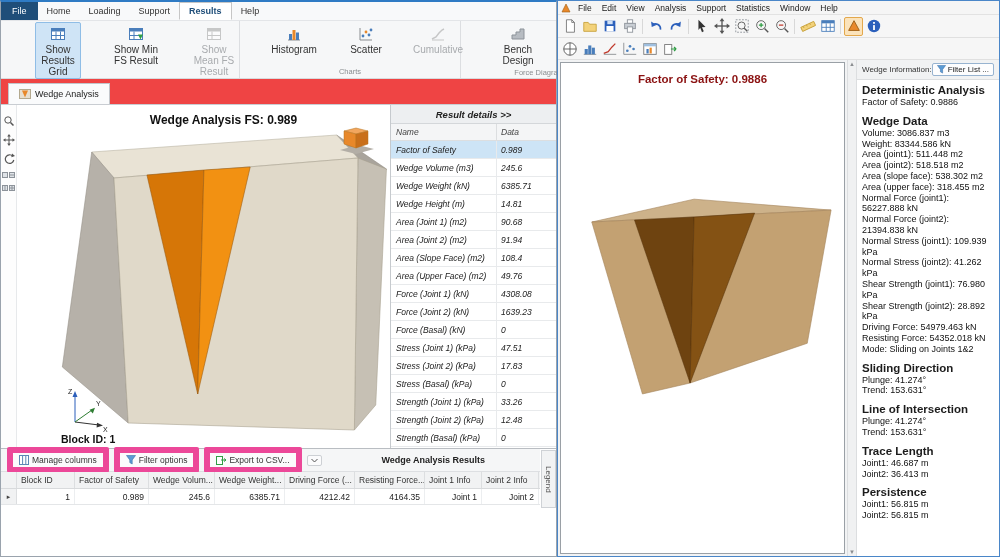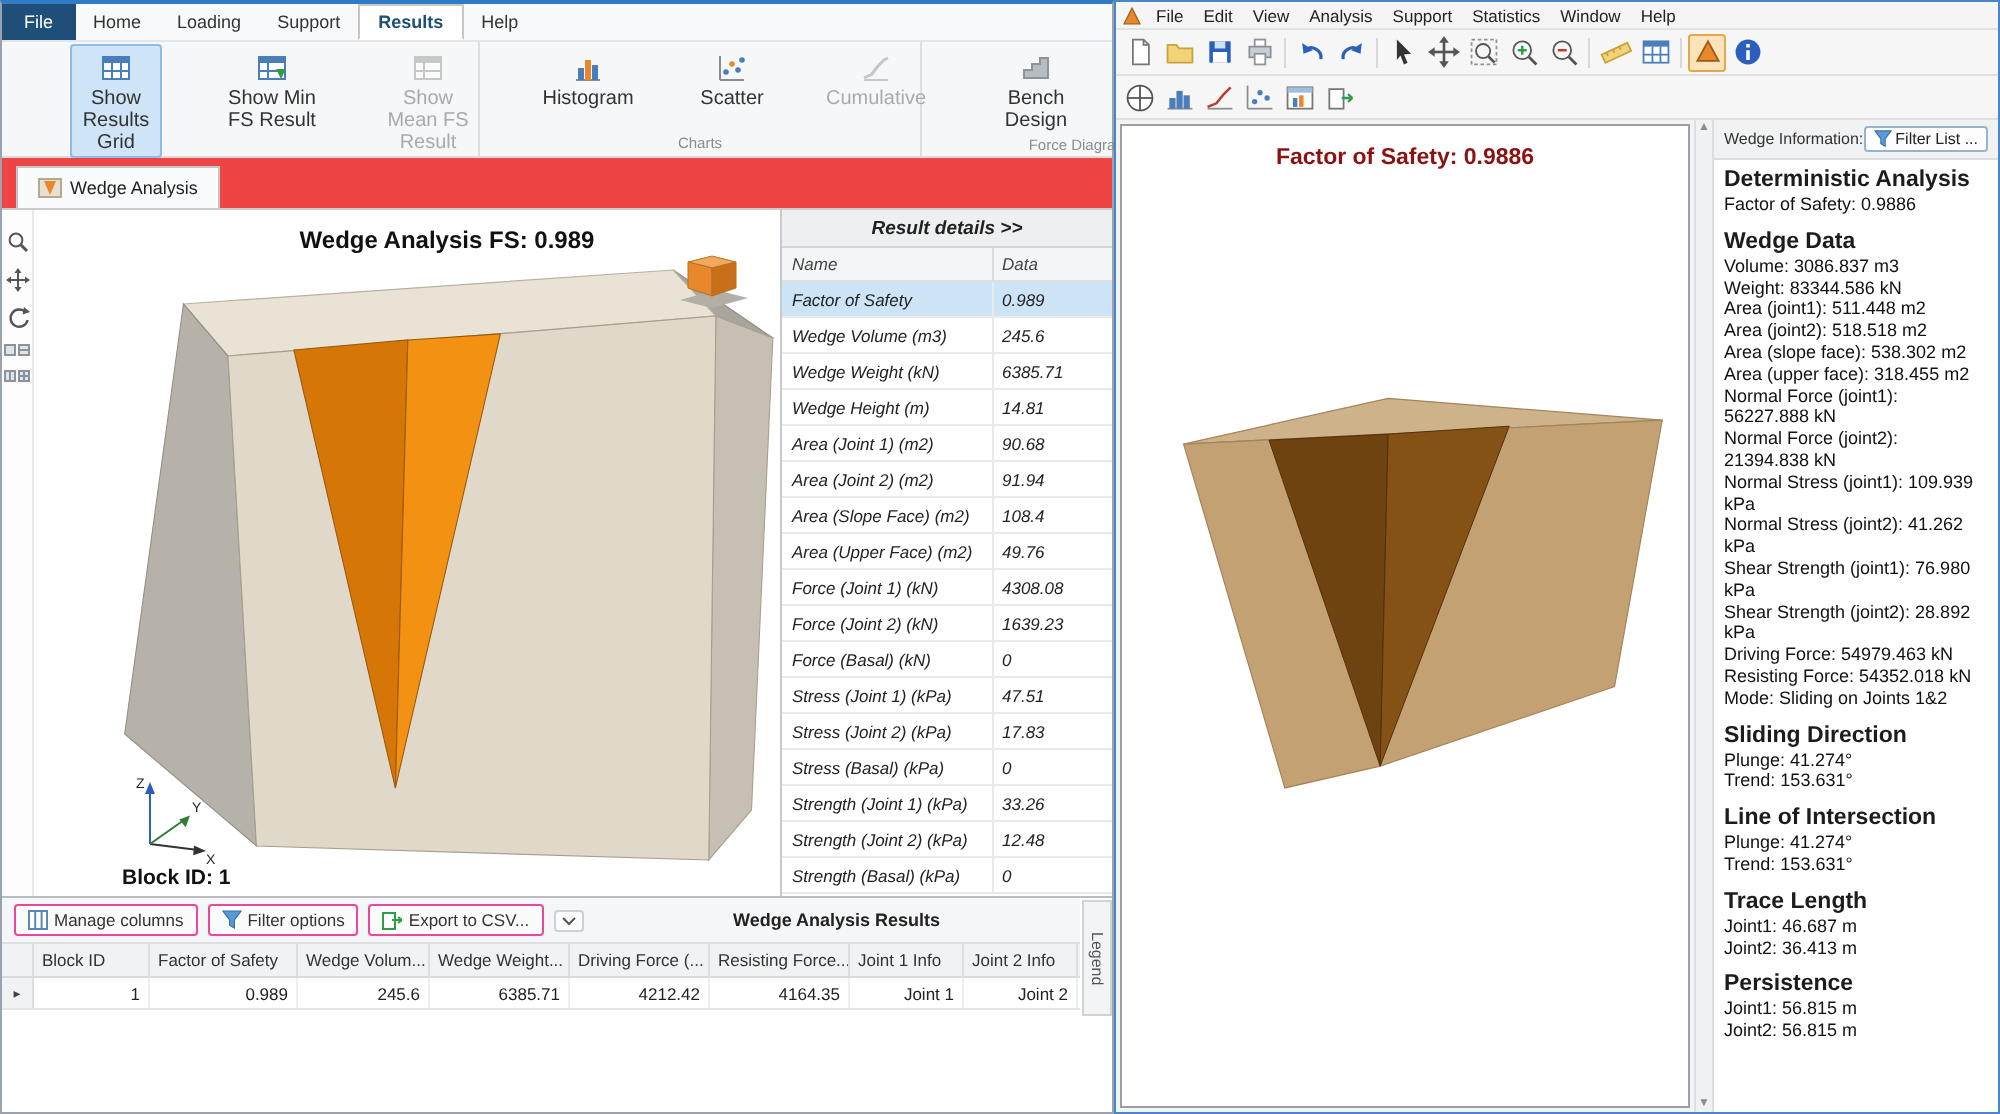--- a/index.html
+++ b/index.html
@@ -39,21 +39,21 @@
   .dcols{display:flex;height:17px;background:#f4f5f6;border-bottom:1px solid #dcdee0;font-size:8.5px;color:#444;align-items:center;gap:28px;}
   .dcol1{flex:1;padding-left:5px;}
   .dcol2{width:60px;border-left:1px solid #dcdee0;padding-left:4px;align-self:stretch;display:flex;align-items:center;}
   .dbody{flex:1;overflow:hidden;}
   .drow{display:flex;height:18px;border-bottom:1px solid #e8eaec;font-size:8.5px;color:#222;align-items:center;}
   .dbody > div:first-of-type{background:#cde4f6;}
   .dname{flex:1;padding-left:5px;}
   .dval{width:60px;border-left:1px solid #e8eaec;padding-left:4px;align-self:stretch;display:flex;align-items:center;}
   .lbottom{flex:1;border-top:1px solid #b9bdc2;position:relative;display:flex;flex-direction:column;background:#fff;padding-right:16px;}
   .btoolbar{height:23px;background:#f5f6f7;border-bottom:1px solid #dddfe2;display:flex;align-items:center;gap:5px;padding-left:6px;font-size:8.5px;}
-  .bbtn{display:flex;align-items:center;gap:3px;border:1px solid #ec4899;background:#fbfbfc;padding:2px 6px;border-radius:2px;color:#333;}
+  .bbtn{display:flex;align-items:center;gap:3px;border:6px solid #ec4899;background:#fbfbfc;padding:2px 6px;border-radius:2px;color:#333;}
   .bchev{border:1px solid #cdd0d4;background:#fbfbfc;padding:2px 3px;border-radius:2px;display:flex;align-items:center;}
   .btitle{flex:1;text-align:center;font-weight:bold;font-size:9px;color:#222;}
   .ghead{display:flex;height:17px;background:#f1f2f3;border-bottom:1px solid #d8dadc;font-size:8.5px;color:#333;}
   .ghead .gc{display:flex;align-items:center;padding:0 4px;border-right:1px solid #dcdee0;overflow:hidden;white-space:nowrap;}
   .grow{display:flex;height:16px;border-bottom:1px solid #e4e6e8;font-size:8.5px;color:#222;}
   .grow .gc{display:flex;align-items:center;justify-content:flex-end;padding:0 4px;border-right:1px solid #eceef0;overflow:hidden;white-space:nowrap;}
   .gsel{width:16px;background:#f1f2f3;border-right:1px solid #dcdee0;display:flex;align-items:center;justify-content:center;font-size:7px;color:#444;flex:none;}
   .gc.c1{width:58px}.gc.c2{width:74px}.gc.c3{width:66px}.gc.c4{width:70px}.gc.c5{width:70px}.gc.c6{width:70px}.gc.c7{width:57px}.gc.c8{width:57px}
   .gempty{flex:1;background:#fff;}
   .legendtab{position:absolute;right:0;top:1px;width:15px;height:58px;background:#f2f3f4;border:1px solid #cfd2d6;writing-mode:vertical-rl;display:flex;align-items:center;justify-content:center;font-size:8px;color:#555;}

